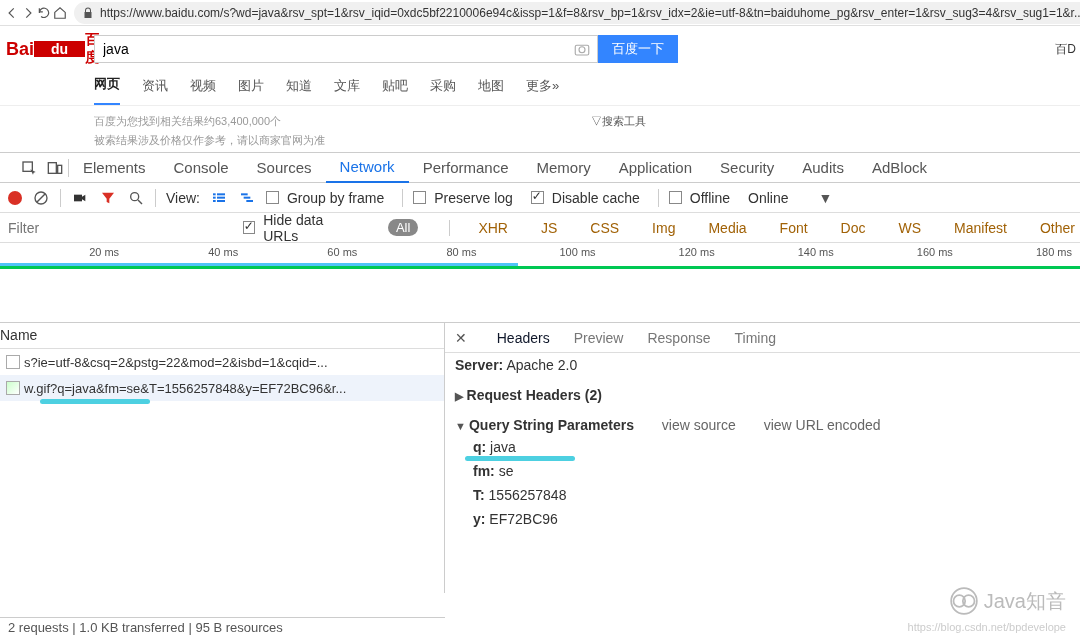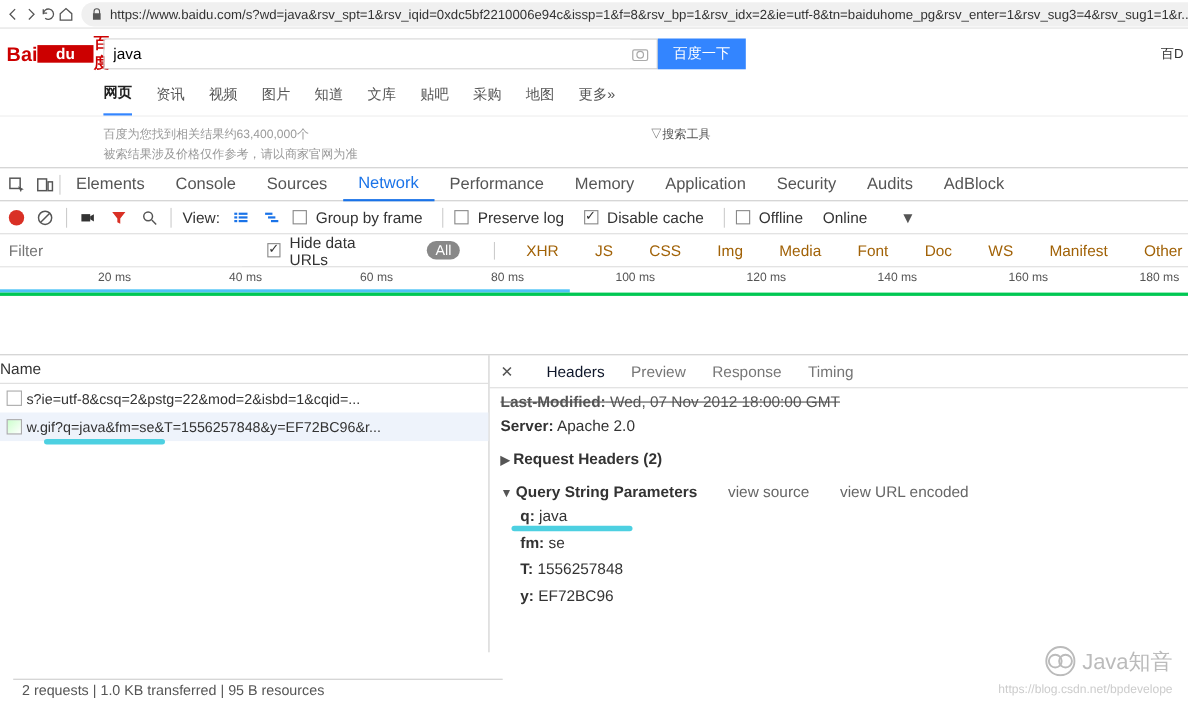--- a/index.html
+++ b/index.html
@@ -29,21 +29,21 @@
     .baidu-tabs { height: 38px; display: flex; align-items: flex-end; padding-left: 94px; gap: 22px; border-bottom: 1px solid #eee; font-size: 13px; }
     .btab { padding-bottom: 10px; color: #555; cursor: pointer; }
     .btab.active { font-weight: bold; color: #222; border-bottom: 2px solid #3385ff; }
     
     .results-meta { padding: 8px 0 4px 94px; font-size: 11px; color: #999; display:flex; }
     .search-tools { margin-left: 310px; color: #555; }
     .results-hint { padding: 0 0 4px 94px; font-size: 11px; color: #999; }
     
     
     .devtools { border-top: 1px solid #ccc; font-family: "Segoe UI", Arial, sans-serif; }
-    .dt-tabs { height: 30px; display: flex; align-items: center; padding-left: 2px; gap: 0; border-bottom: 1px solid #ccc; font-size: 15px; color: #555; }
+    .dt-tabs { height: 30px; display: flex; align-items: center; padding-left: 16px; gap: 0; border-bottom: 1px solid #ccc; font-size: 15px; color: #555; }
     .dt-tabs .tbtn { width: 26px; height: 26px; display:flex; align-items:center; justify-content:center; color:#555; }
     .dt-tabs .ttab { padding: 0 14px; height: 30px; display: flex; align-items: center; cursor: pointer; }
     .dt-tabs .ttab.active { color: #1a73e8; border-bottom: 2px solid #1a73e8; }
     
     .dt-toolbar { height: 30px; display: flex; align-items: center; padding: 0 8px; border-bottom: 1px solid #ddd; gap: 10px; font-size: 14px; color: #333; }
     .record { width: 14px; height: 14px; border-radius: 50%; background: #d93025; }
     .tb-icon { width: 18px; height: 18px; display:flex; align-items:center; justify-content:center; }
     .cb { width: 13px; height: 13px; border: 1px solid #888; display:inline-block; margin-right:4px; position:relative; }
     .cb.checked::after { content:"✓"; position:absolute; top:-3px; left:0; color:#333; font-size:12px; }
     .divider { width:1px; height:18px; background:#ccc; }
@@ -78,21 +78,21 @@
     .kv { margin-bottom:6px; }
     .k { font-weight:bold; }
     .section { margin-top:14px; font-family: Arial; }
     .sec-title { font-weight:bold; }
     .sec-title::before { content:"▶ "; font-size:11px; color:#555; }
     .sec-title.open::before { content:"▼ "; }
     .sec-links { color:#666; font-weight:normal; margin-left:24px; }
     .params { font-family: monospace; margin-left: 18px; margin-top:6px; }
     .params .k { font-weight:bold; }
     
-    .status-bar { height: 22px; border-top:1px solid #ccc; font-size:13px; color:#555; padding:2px 8px; position:absolute; bottom:0; left:12px; width:445px; }
+    .status-bar { height: 22px; border-top:1px solid #ccc; font-size:13px; color:#555; padding:2px 8px; position:absolute; bottom:0; left:0; width:445px; }
     
     .watermark { position:absolute; bottom:24px; right:14px; color:#bbb; font-size:20px; display:flex; align-items:center; gap:6px; }
     .watermark-small { position:absolute; bottom:6px; right:14px; color:#ccc; font-size:11px; }
   </style>
 </head>
 <body>
 
 <div class="browser-bar">
   <div class="nav-btn">
       <svg viewBox="0 0 24 24">
@@ -309,21 +309,20 @@
     </div>
     <div class="dt-right">
       <div class="dt-right-tabs">
         <span class="close-x">✕</span>
         <span class="rtab active">Headers</span>
         <span class="rtab">Preview</span>
         <span class="rtab">Response</span>
         <span class="rtab">Timing</span>
       </div>
       <div class="headers-content">
-        <div class="kv" style="text-decoration:line-through; color:#555;"><span class="k">Last-Modified:</span> <span>Wed, 07 Nov 2012 18:00:00 GMT</span></div>
         <div class="kv"><span class="k">Server:</span> <span>Apache 2.0</span></div>
         <div class="section"><span class="sec-title">Request Headers (2)</span></div>
         <div class="section">
           <span class="sec-title open">Query String Parameters</span>
           <span class="sec-links">view source</span>
           <span class="sec-links">view URL encoded</span>
         </div>
         <div class="params" style="position:relative">
           <div><span class="k">q:</span> <span>java</span></div>
           <div class="underline-mark" style="left:-8px; width:110px; top:17px;"></div>

